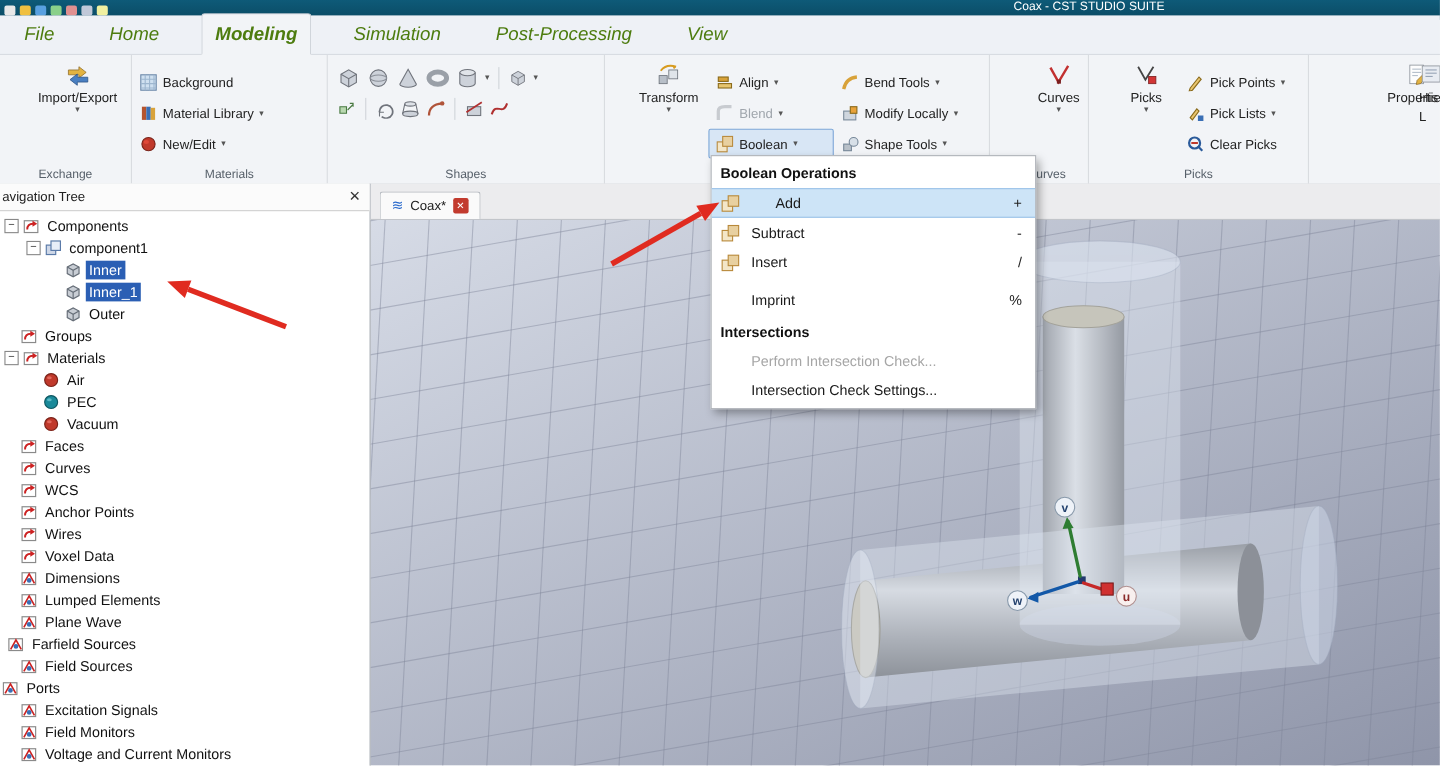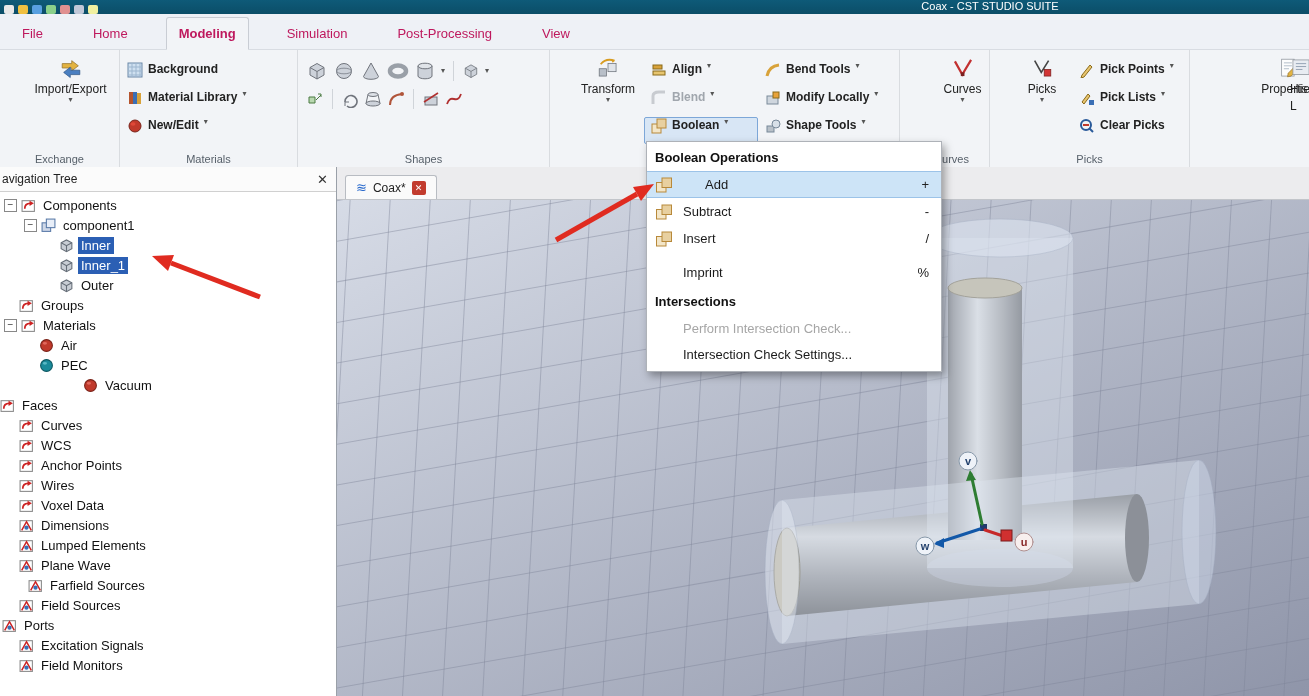--- a/index.html
+++ b/index.html
@@ -9,34 +9,34 @@
   .titlebar{position:absolute;left:0;top:0;width:1309px;height:18px;
     background:linear-gradient(#0e5a78,#0a4a63);display:flex;align-items:center;}
   .qat{display:flex;gap:4px;padding-left:4px;}
   .qchip{width:10px;height:9px;border-radius:2px;display:inline-block;}
   .win-title{position:absolute;left:990px;transform:translateX(-50%);
     color:#fff;font-size:11px;white-space:nowrap;top:0px;}
   
   .menubar{position:absolute;left:0;top:14px;width:1309px;height:36px;background:#eef1f6;
     display:flex;align-items:flex-end;padding-left:10px;box-sizing:border-box;gap:26px;
     border-bottom:1px solid #d8dce2;}
-  .mtab{font-size:13px;color:#be185d;padding:8px 12px;cursor:default;white-space:nowrap;}
+  .mtab{font-size:17px;color:#4d7c0f;padding:8px 12px;cursor:default;white-space:nowrap;font-style:italic;}
   .mtab.active{background:#f2f4f7;border:1px solid #c9cdd4;border-bottom:1px solid #f2f4f7;
     border-radius:3px 3px 0 0;font-weight:bold;margin-bottom:-1px;}
   
   .ribbon{position:absolute;left:0;top:50px;width:1309px;height:117px;background:#f2f4f7;
     border-bottom:1px solid #c9cdd2;}
   .rgroup{position:absolute;top:0;height:117px;border-right:1px solid #d9dce0;box-sizing:border-box;}
   .glabel{position:absolute;bottom:2px;left:0;right:0;text-align:center;font-size:11px;color:#57606a;}
   .bigbtn{display:flex;flex-direction:column;align-items:center;padding-top:7px;cursor:default;padding-left:22px;}
   .bigbtn .blabel{font-size:12px;color:#222;margin-top:3px;white-space:nowrap;}
   .caret{font-size:8px;color:#555;line-height:8px;}
   .smallcol{display:flex;flex-direction:column;padding-top:11px;gap:1px;}
-  .sbtn{display:flex;height:25px;padding:0 6px;gap:5px;font-size:12px;color:#222;
-    border:1px solid transparent;border-radius:2px;white-space:nowrap;font-weight:bold;}
+  .sbtn{display:flex;align-items:center;height:25px;padding:0 6px;gap:5px;font-size:12px;color:#222;
+    border:1px solid transparent;border-radius:2px;white-space:nowrap;}
   .sbtn.active{background:#d8e6f5;border-color:#7da7d8;}
   .sbtn.disabled{color:#a0a6ad;}
   .sbtn.disabled svg{opacity:.4;}
   .sicon{width:16px;height:16px;display:inline-flex;}
   .sicon svg{width:16px;height:16px;}
   .shape-rows{padding:10px 8px 0 8px;display:flex;flex-direction:column;gap:7px;}
   .srow{display:flex;align-items:center;gap:5px;}
   .chip{width:22px;height:22px;display:inline-flex;}
   .chip svg{width:22px;height:22px;}
   .chip.small,.chip.small svg{width:18px;height:18px;}
@@ -500,30 +500,30 @@
           </div>
           <div class="trow" style="padding-left: 39px;">
             <span class="ticon">
               <svg viewBox="0 0 14 14">
                 <circle cx="7" cy="7" r="5.5" fill="#1a8a9a" stroke="#0f5862"></circle>
                 <ellipse cx="5.5" cy="5" rx="2" ry="1.3" fill="#6cc4d0" opacity="0.8"></ellipse>
               </svg>
             </span>
             <span class="tlabel">PEC</span>
           </div>
-          <div class="trow" style="padding-left: 39px; margin-left: 44px;">
+          <div class="trow" style="padding-left: 39px;">
             <span class="ticon">
               <svg viewBox="0 0 14 14">
                 <circle cx="7" cy="7" r="5.5" fill="#c0392b" stroke="#7a241a"></circle>
                 <ellipse cx="5.5" cy="5" rx="2" ry="1.3" fill="#e8766a" opacity="0.8"></ellipse>
               </svg>
             </span>
             <span class="tlabel">Vacuum</span>
           </div>
-          <div class="trow" style="">
+          <div class="trow" style="padding-left: 19px;">
             <span class="ticon">
               <svg viewBox="0 0 14 14">
                 <rect x="1" y="2.5" width="11.5" height="10" fill="#fff" stroke="#8a8a8a"></rect>
                 <path d="M3.5 10 Q3.5 5 8.5 5" fill="none" stroke="#cc2222" stroke-width="1.6"></path>
                 <path d="M8 2.5 L12 5 L8 7.5 z" fill="#cc2222"></path>
               </svg>
             </span>
             <span class="tlabel">Faces</span>
           </div>
           <div class="trow" style="padding-left: 19px;">
@@ -599,21 +599,21 @@
           <div class="trow" style="padding-left: 19px;">
             <span class="ticon">
               <svg viewBox="0 0 14 14">
                 <rect x="1" y="2.5" width="11.5" height="10" fill="#fff" stroke="#8a8a8a"></rect>
                 <path d="M2.5 11.5 L7 3.5 L11.5 11.5" fill="none" stroke="#cc2222" stroke-width="1.4"></path>
                 <circle cx="7" cy="9" r="2" fill="#3a6fb5"></circle>
               </svg>
             </span>
             <span class="tlabel">Plane Wave</span>
           </div>
-          <div class="trow" style="padding-left: 28px;">
+          <div class="trow" style="padding-left: 7px;">
             <span class="ticon">
               <svg viewBox="0 0 14 14">
                 <rect x="1" y="2.5" width="11.5" height="10" fill="#fff" stroke="#8a8a8a"></rect>
                 <path d="M2.5 11.5 L7 3.5 L11.5 11.5" fill="none" stroke="#cc2222" stroke-width="1.4"></path>
                 <circle cx="7" cy="9" r="2" fill="#3a6fb5"></circle>
               </svg>
             </span>
             <span class="tlabel">Farfield Sources</span>
           </div>
           <div class="trow" style="padding-left: 19px;">
@@ -648,20 +648,30 @@
           </div>
           <div class="trow" style="padding-left: 19px;">
             <span class="ticon">
               <svg viewBox="0 0 14 14">
                 <rect x="1" y="2.5" width="11.5" height="10" fill="#fff" stroke="#8a8a8a"></rect>
                 <path d="M2.5 11.5 L7 3.5 L11.5 11.5" fill="none" stroke="#cc2222" stroke-width="1.4"></path>
                 <circle cx="7" cy="9" r="2" fill="#3a6fb5"></circle>
               </svg>
             </span>
             <span class="tlabel">Field Monitors</span>
+          </div>
+          <div class="trow" style="padding-left: 19px;">
+            <span class="ticon">
+              <svg viewBox="0 0 14 14">
+                <rect x="1" y="2.5" width="11.5" height="10" fill="#fff" stroke="#8a8a8a"></rect>
+                <path d="M2.5 11.5 L7 3.5 L11.5 11.5" fill="none" stroke="#cc2222" stroke-width="1.4"></path>
+                <circle cx="7" cy="9" r="2" fill="#3a6fb5"></circle>
+              </svg>
+            </span>
+            <span class="tlabel">Voltage and Current Monitors</span>
           </div>
         </div>
     </div>
 
     <div class="viewarea">
       <div class="tabstrip">
         <div class="doc-tab">
           <span class="wave-icon">≋</span>
           <span>Coax*</span>
           <span class="tab-close">✕</span>

